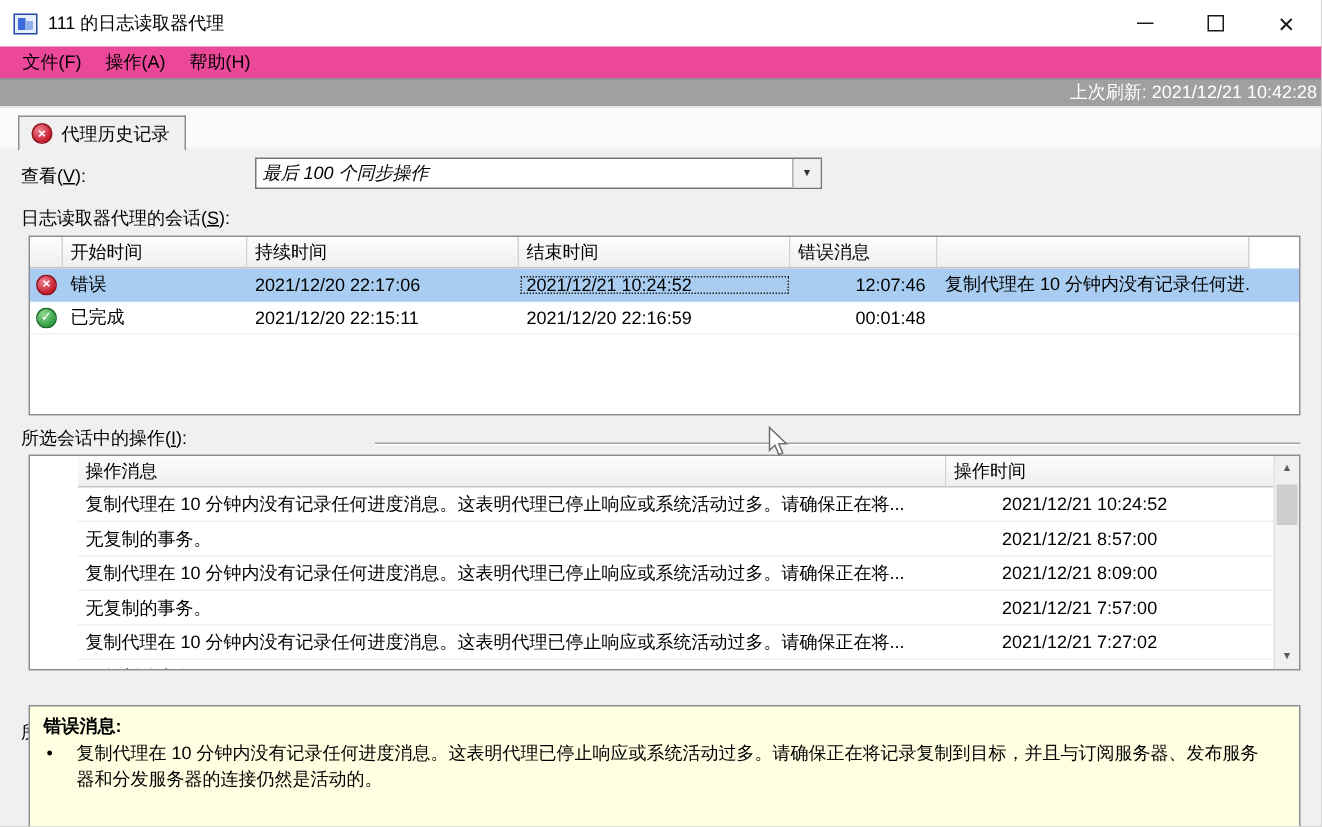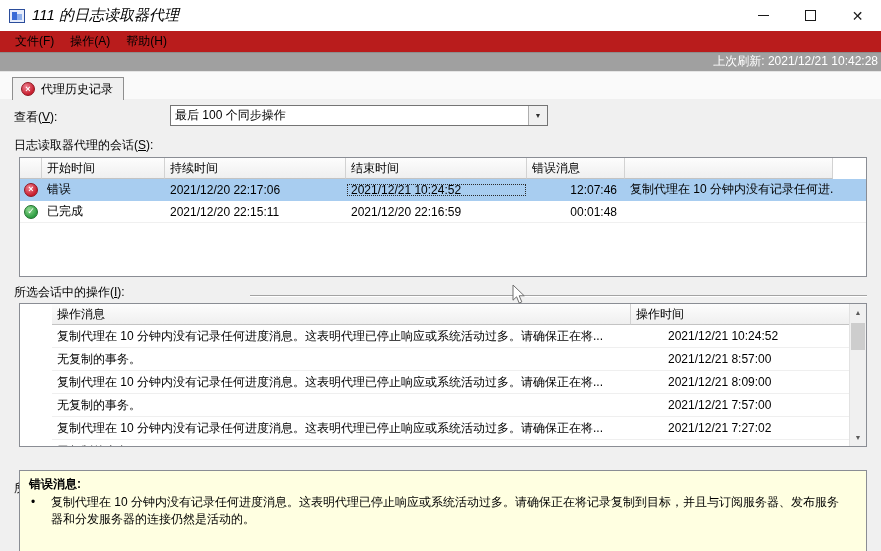--- a/index.html
+++ b/index.html
@@ -6,47 +6,47 @@
   #win{
     position:relative;width:881px;height:551px;overflow:hidden;
     font-family:"Liberation Sans","DejaVu Sans",sans-serif;font-size:12px;color:#000;
     background:#f0f0f0;outline:1px solid #9b9b9b;
   }
   
   .titlebar{position:absolute;left:0;top:0;width:100%;height:31px;background:#fff;display:flex;align-items:center;}
   .appicon{width:16px;height:14px;margin-left:9px;border:1px solid #2b4d9b;background:#e8eefc;position:relative;box-sizing:border-box;}
   .appicon:before{content:"";position:absolute;left:2px;top:2px;width:5px;height:8px;background:#3a6bd6;}
   .appicon:after{content:"";position:absolute;right:2px;top:4px;width:5px;height:6px;background:#8fb0ec;}
-  .apptitle{margin-left:7px;font-size:15px;font-style:italic;}
+  .apptitle{margin-left:7px;font-size:12px;}
   .winbtns{position:absolute;right:0;top:0;height:31px;display:flex;}
   .winbtn{width:47px;height:31px;display:flex;align-items:center;justify-content:center;}
   .glyph-min{width:11px;height:0;border-top:1px solid #1a1a1a;display:block;}
   .glyph-max{width:9px;height:9px;border:1px solid #1a1a1a;display:block;}
   .glyph-close{font-size:14px;line-height:1;color:#1a1a1a;}
   
-  .menubar{position:absolute;left:0;top:31px;width:100%;height:21px;background:#b91c1c;display:flex;align-items:center;padding-left:7px;box-sizing:border-box;}
+  .menubar{position:absolute;left:0;top:31px;width:100%;height:21px;background:#ec4899;display:flex;align-items:center;padding-left:7px;box-sizing:border-box;}
   .menuitem{padding:2px 8px 3px 8px;}
   
   .statusbar{position:absolute;left:0;top:52px;width:100%;height:19px;background:#a0a0a0;color:#fff;
     display:flex;align-items:flex-start;justify-content:flex-end;padding-right:3px;box-sizing:border-box;border-top:1px solid #8d8d8d;}
   
   .tabstrip{position:absolute;left:0;top:71px;width:100%;height:28px;background:#fafafa;border-top:1px solid #e5e5e5;}
   .content{position:absolute;left:0;top:99px;width:100%;bottom:0;background:#f0f0f0;}
   .tab{position:absolute;left:12px;top:77px;height:22px;background:#f0f0f0;border:1px solid #8f8f8f;border-bottom:none;
     display:flex;align-items:center;gap:6px;padding:0 10px 0 8px;z-index:3;}
   
   .ic{width:14px;height:14px;border-radius:50%;display:flex;align-items:center;justify-content:center;
       color:#fff;font-size:9px;font-weight:bold;line-height:1;flex:0 0 auto;}
   .ic-err{background:radial-gradient(circle at 35% 30%,#ef8090,#c81e2e 70%);border:1px solid #8e1520;box-sizing:border-box;}
   .ic-ok{background:radial-gradient(circle at 35% 30%,#8fd98f,#2f9e43 70%);border:1px solid #1f6e2d;box-sizing:border-box;}
   
   .lbl{position:absolute;white-space:nowrap;}
   
   .combo{position:absolute;left:170px;top:105px;width:378px;height:21px;background:#fff;border:1px solid #747474;
-    display:flex;align-items:center;box-sizing:border-box;}
+    display:flex;align-items:center;box-sizing:border-box;font-style:italic;}
   .combo-text{flex:1;padding-left:4px;white-space:nowrap;overflow:hidden;}
   .combo-btn{width:18px;align-self:stretch;background:#f0f0f0;border-left:1px solid #aeaeae;
     display:flex;align-items:center;justify-content:center;font-size:7px;color:#303030;}
   
   .tbl{position:absolute;background:#fff;border:1px solid #8a8d94;box-sizing:border-box;overflow:hidden;}
   .grid-s{display:grid;grid-template-columns:22px 123px 181px 181px 98px 208px 1fr;}
   .grid-o{display:grid;grid-template-columns:579px 250px 1fr;margin-left:32px;}
   .thead{height:21px;}
   .th{background:linear-gradient(#fdfdfd,#efefef);border-right:1px solid #d2d2d2;border-bottom:1px solid #c3c3c3;
     display:flex;align-items:center;padding-left:5px;box-sizing:border-box;white-space:nowrap;overflow:hidden;}

